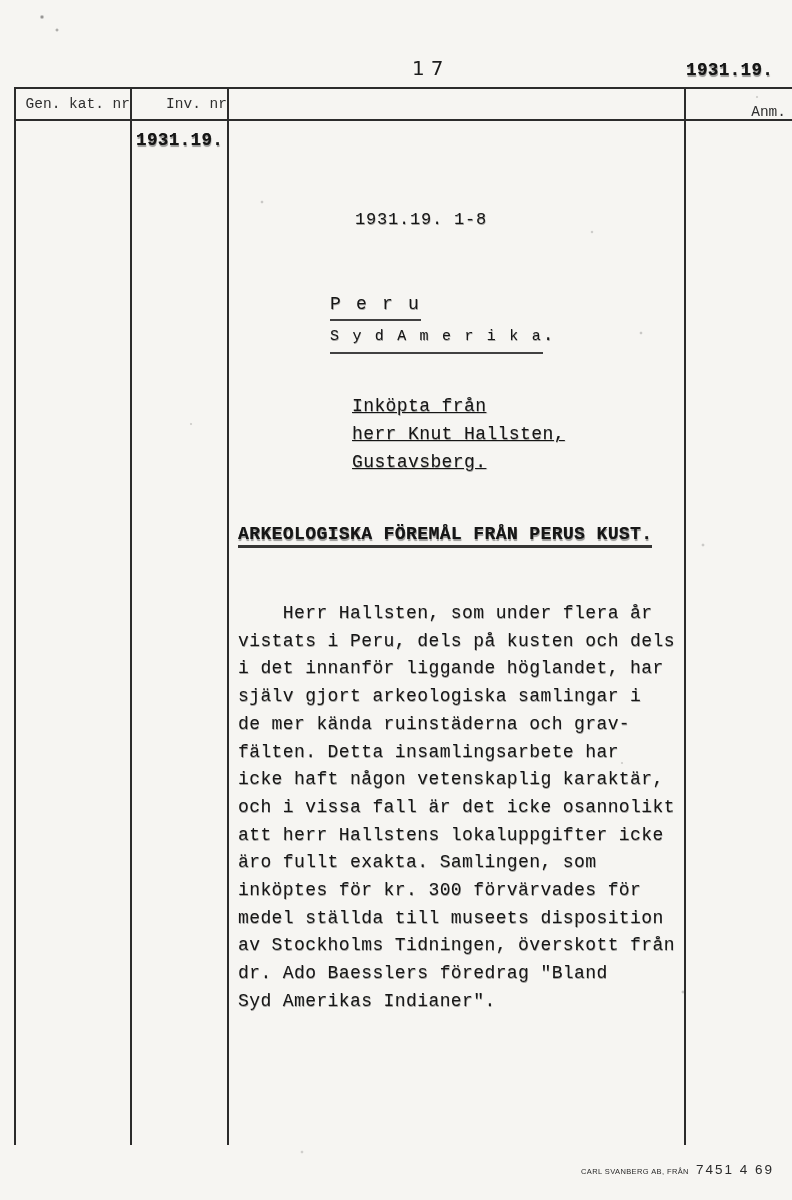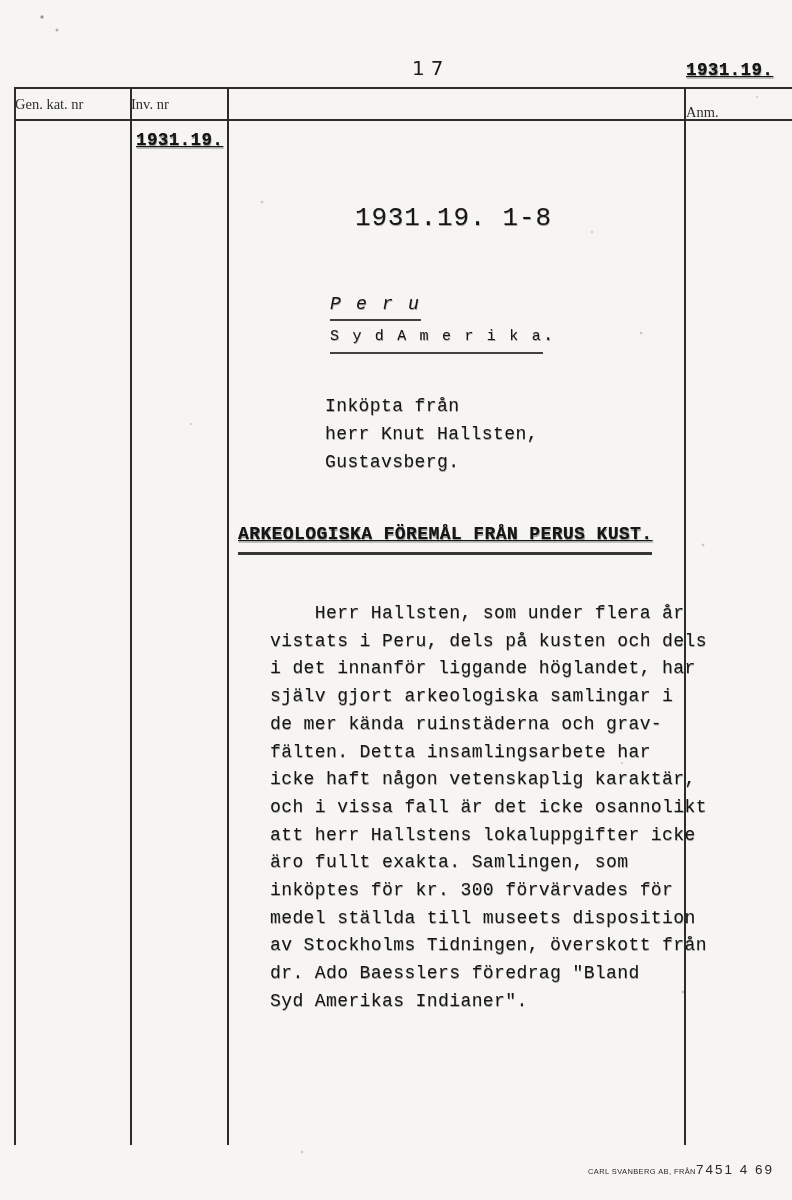--- a/index.html
+++ b/index.html
@@ -28,24 +28,24 @@
       radial-gradient(circle 1.3px at 683px 992px, rgba(0,0,0,.30), transparent 2px),
       radial-gradient(circle 1.1px at 302px 1152px, rgba(0,0,0,.26), transparent 1.8px),
       radial-gradient(circle 1.0px at 757px 97px, rgba(0,0,0,.25), transparent 1.6px);
     font-family: "Liberation Mono", "DejaVu Sans Mono", monospace;
     color: #161616;
   }
   .abs { position: absolute; }
 
   
   .form-label {
-    font-family: Liberation Serif, serif;
+    font-family: Liberation Mono, monospace;
     font-size: 14.5px;
     color: #2e2e2e;
-    text-align: left;
+    text-align: right;
   }
   .rule-h {
     position: absolute;
     left: 14px;
     width: 778px;
     height: 2px;
     background: #2c2c2c;
   }
   .rule-v {
     position: absolute;
@@ -58,32 +58,31 @@
   
   .tw {
     font-family: "Liberation Mono", "DejaVu Sans Mono", monospace;
     color: #161616;
     text-shadow: 0.4px 0.6px 0.6px rgba(10,10,10,.35);
     letter-spacing: 0.4px;
   }
   .tw-bold {
     font-weight: bold;
     text-shadow: 0.6px 1.6px 0.8px rgba(20,20,20,.40), 0.3px 0.3px 0 rgba(0,0,0,.55);
-    text-decoration: underline;
   }
   .page-number {
     font-family: "DejaVu Sans", "Liberation Sans", sans-serif;
     font-size: 20px;
     letter-spacing: 6px;
     color: #1d1d1d;
   }
   .underline-heavy {
     display: inline-block;
     border-bottom: 3px solid rgba(20,20,20,.85);
-    padding-bottom: 8px;
+    padding-bottom: 1px;
   }
   .underline-thin {
     display: inline-block;
     border-bottom: 2px solid rgba(20,20,20,.8);
     padding-bottom: 1px;
   }
   .spread {
     letter-spacing: 2.2px;
   }
   .prewrap {
@@ -103,20 +102,21 @@
     color: #2a2a2a;
     white-space: nowrap;
   }
   .imprint .printer-name {
     font-size: 7.5px;
     letter-spacing: 0.4px;
   }
   .imprint .printer-code {
     font-size: 13.5px;
     letter-spacing: 2px;
+    margin-left: 7px;
   }
 </style>
 </head>
 <body>
 
 <div class="page">
 
   <div class="abs page-number" style="left:412px; top:56px;">17</div>
   <div class="abs tw tw-bold" style="left:686px; top:60px; font-size:17.5px;">1931.19.</div>
 
@@ -126,40 +126,40 @@
   <div class="rule-v" style="left:130px;"></div>
   <div class="rule-v" style="left:227px;"></div>
   <div class="rule-v" style="left:684px;"></div>
 
   <div class="abs form-label" style="left:15px; top:96px; width:115px;">Gen. kat. nr</div>
   <div class="abs form-label" style="left:131px; top:96px; width:96px;">Inv. nr</div>
   <div class="abs form-label" style="left:686px; top:104px; width:100px;">Anm.</div>
 
   <div class="abs tw tw-bold" style="left:136px; top:130px; font-size:17.5px;">1931.19.</div>
 
-  <div class="abs tw" style="left:355px; top:203px; font-size:26px; letter-spacing:0.8px;">1931.19. 1-8</div>
+  <div class="abs tw" style="left:355px; top:210px; font-size:17px; letter-spacing:0.8px;">1931.19. 1-8</div>
 
   <div class="abs" style="left:330px; top:290px;">
-    <div style="line-height:28px;font-style:italic;">
+    <div style="line-height:28px;">
       <span class="tw underline-thin spread" style="font-size:18px;">P e r u</span>
     </div>
     <div style="line-height:28px;">
       <span class="tw underline-thin spread" style="font-size:15px;">S y d  A m e r i k a</span><span class="tw" style="font-size:18px;">.</span>
     </div>
   </div>
 
-  <div class="abs tw acq-text prewrap" style="left:325px; top:392px;">Inköpta från
+  <div class="abs tw acq-text prewrap" style="left:352px; top:392px;text-decoration:underline;">Inköpta från
 herr Knut Hallsten,
 Gustavsberg.</div>
 
   <div class="abs" style="left:238px; top:524px;">
     <span class="tw tw-bold underline-heavy" style="font-size:18px;">ARKEOLOGISKA FÖREMÅL FRÅN PERUS KUST.</span>
   </div>
 
-  <div class="abs tw body-text prewrap" style="left:238px; top:600px;margin-left:32px;">    Herr Hallsten, som under flera år
+  <div class="abs tw body-text prewrap" style="left:238px; top:600px;">    Herr Hallsten, som under flera år
 vistats i Peru, dels på kusten och dels
 i det innanför liggande höglandet, har
 själv gjort arkeologiska samlingar i
 de mer kända ruinstäderna och grav-
 fälten. Detta insamlingsarbete har
 icke haft någon vetenskaplig karaktär,
 och i vissa fall är det icke osannolikt
 att herr Hallstens lokaluppgifter icke
 äro fullt exakta. Samlingen, som
 inköptes för kr. 300 förvärvades för

